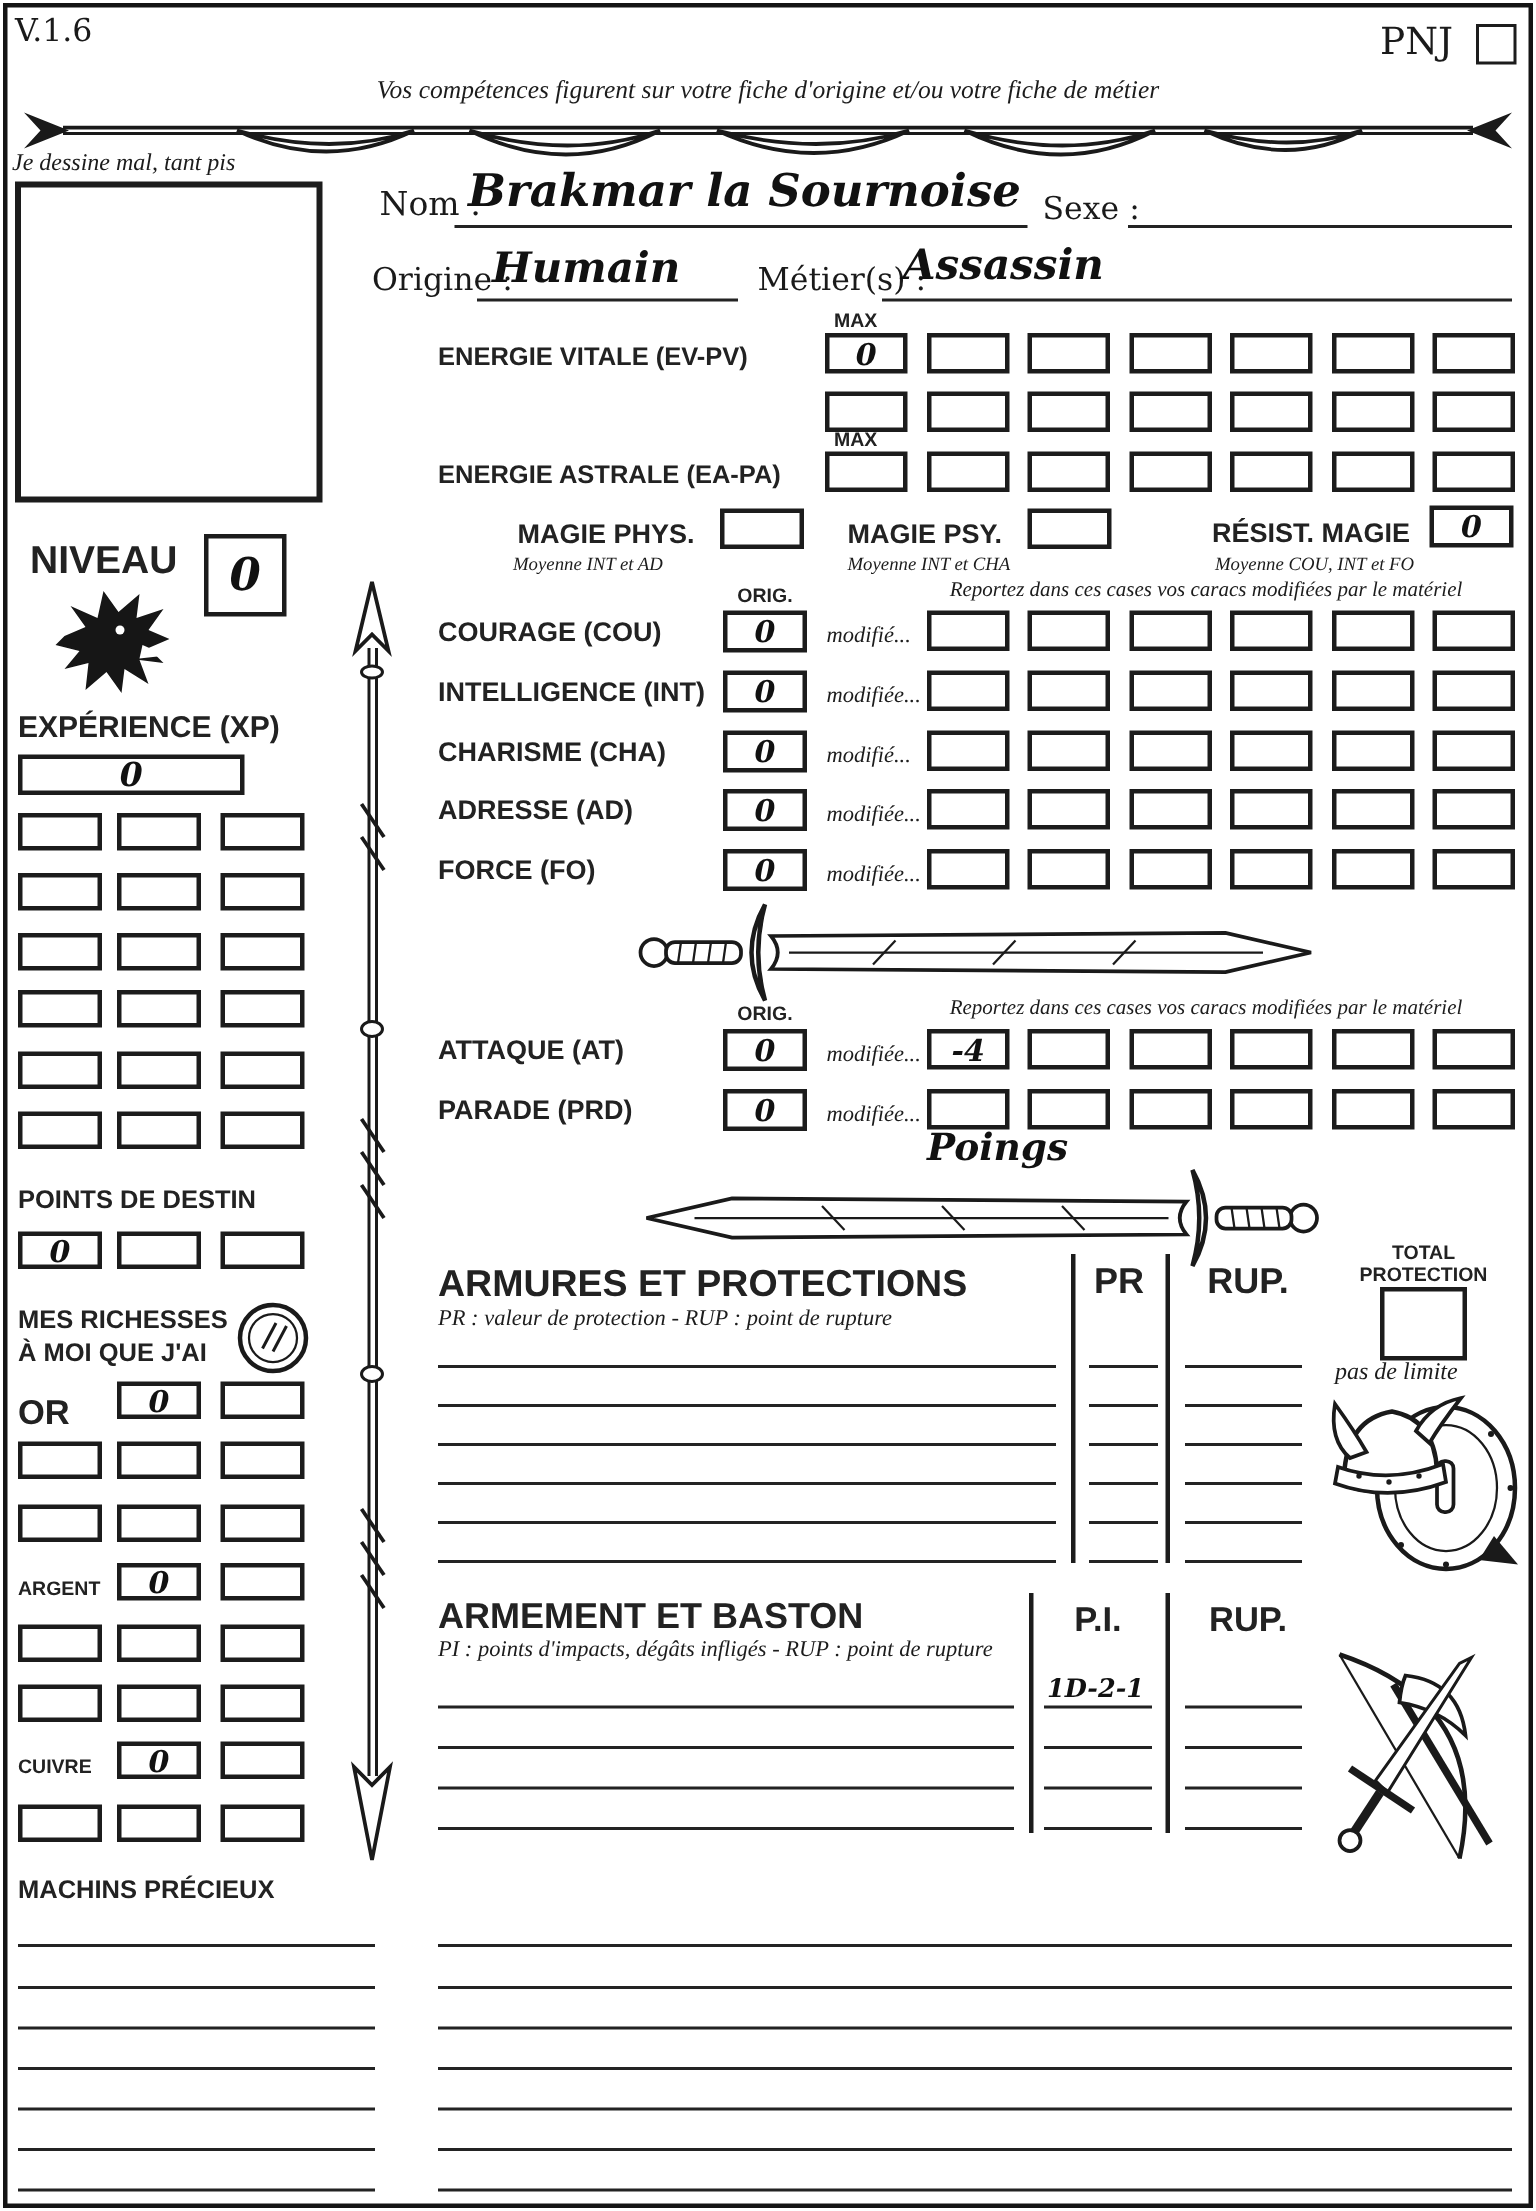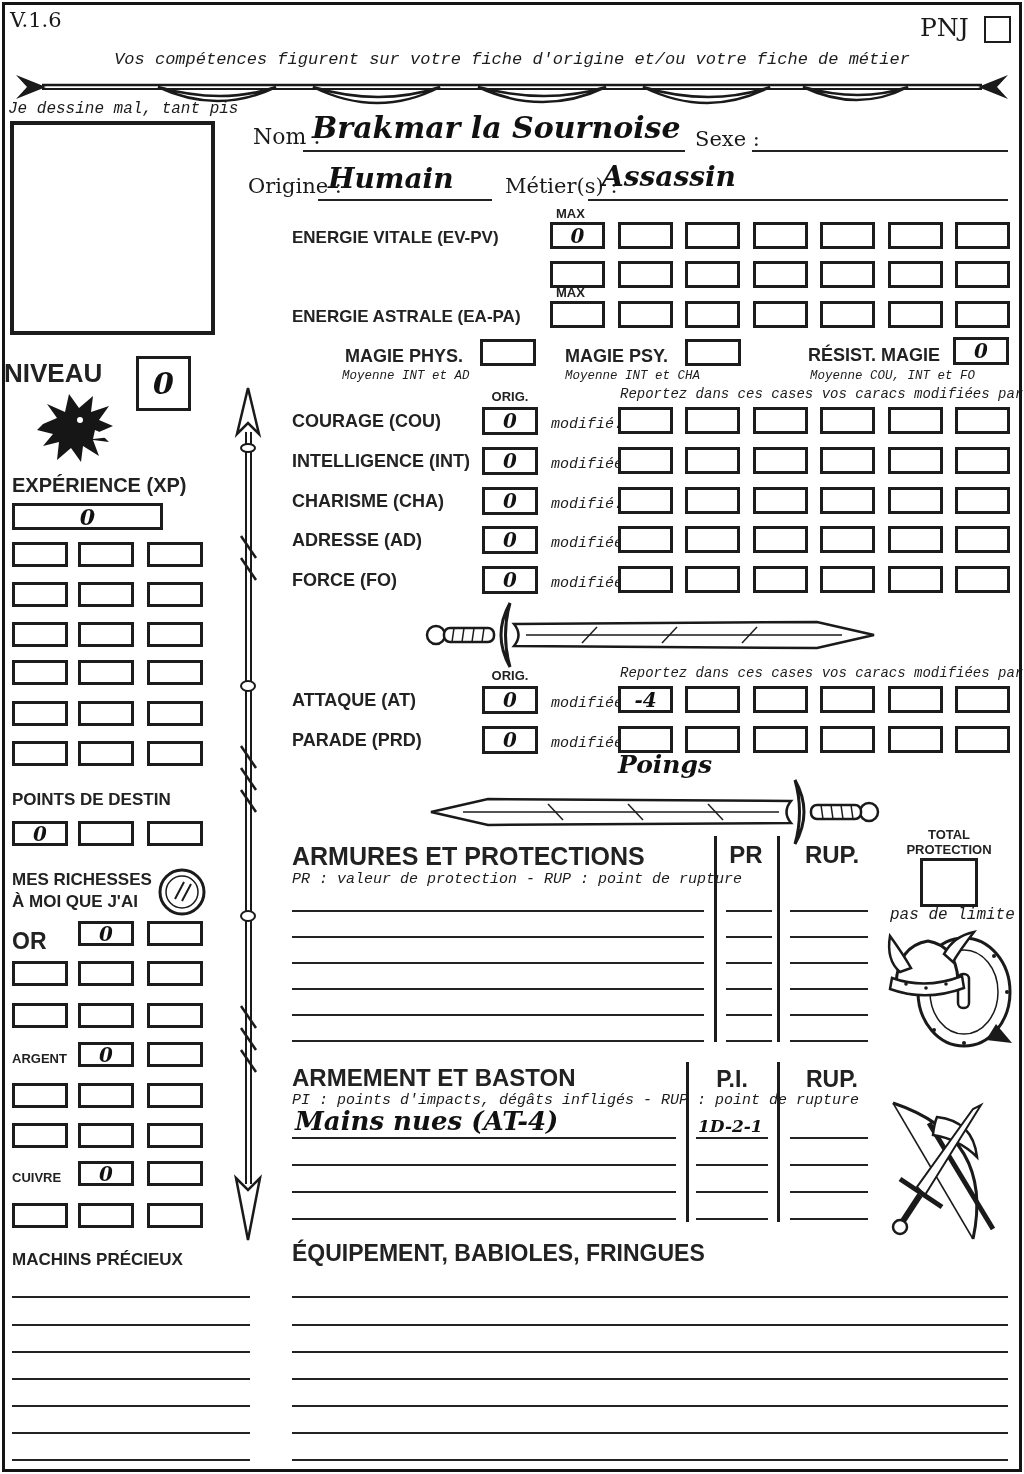--- a/index.html
+++ b/index.html
@@ -1,21 +1,21 @@
 <!DOCTYPE html>
 <html><head>
 <meta charset="utf-8">
 <style>
   html,body{margin:0;padding:0;background:#e8e8e8}
   #page{position:relative;width:1024px;height:1474px;background:#fff;overflow:hidden;
         font-family:"Liberation Sans",sans-serif;color:#1a1a1a}
   .abs{position:absolute}
   .lbl{font-family:"Liberation Sans",sans-serif;font-weight:900;color:#222;white-space:nowrap}
   .ser{font-family:"DejaVu Serif",serif}
-  .scr{font-family:Liberation Mono, monospace;font-style:italic;color:#1c1c1c;white-space:nowrap}
+  .scr{font-family:Liberation Serif, serif;font-style:italic;color:#1c1c1c;white-space:nowrap}
   .hv{font-family:"DejaVu Serif",serif;font-style:italic;font-weight:700;color:#111;white-space:nowrap}
   .box{position:absolute;border:3px solid #1c1c1c;background:#fff;box-sizing:border-box;
        display:flex;align-items:center;justify-content:center}
   .ln{position:absolute;height:0;border-bottom:2px solid #232323}
   .vdiv{position:absolute;width:3px;background:#1c1c1c}
   .pageborder{position:absolute;inset:2px;border:3px solid #141414;pointer-events:none}
   
   .p0{left:550px}.p1{left:618px}.p2{left:685px}.p3{left:753px}.p4{left:820px}.p5{left:888px}.p6{left:955px}
   .eb{width:55px;height:27px;top:0}
   .sb{width:55px;height:27px;top:0}
@@ -47,21 +47,21 @@
     <path d="M150 16 Q210 44 268 16 Q214 34 150 16 Z" fill="#fff" stroke="#1a1a1a" stroke-width="2.5"></path>
     <path d="M305 16 Q370 48 432 16 Q372 36 305 16 Z" fill="#fff" stroke="#1a1a1a" stroke-width="2.5"></path>
     <path d="M470 16 Q535 46 598 16 Q538 34 470 16 Z" fill="#fff" stroke="#1a1a1a" stroke-width="2.5"></path>
     <path d="M635 16 Q700 48 762 16 Q702 36 635 16 Z" fill="#fff" stroke="#1a1a1a" stroke-width="2.5"></path>
     <path d="M795 16 Q850 42 900 16 Q852 32 795 16 Z" fill="#fff" stroke="#1a1a1a" stroke-width="2.5"></path>
   </svg>
 
   <div class="abs scr" style="left:8px;top:100px;font-size:16px">Je dessine mal, tant pis</div>
   <div class="abs" style="left:10px;top:121px;width:205px;height:214px;border:4px solid #1c1c1c;background:#fff;box-sizing:border-box"></div>
 
-  <div class="abs lbl" style="left:4px;top:358px;font-size:26px">NIVEAU</div>
+  <div class="abs lbl" style="left:20px;top:358px;font-size:26px">NIVEAU</div>
   <div class="box" style="left:136px;top:356px;width:55px;height:55px">
     <span class="hv" style="font-size:30px">0</span>
   </div>
   <svg class="abs" style="left:35px;top:390px" width="78" height="75" viewBox="0 0 78 75">
     <path d="M8 34 L22 28 L12 14 L30 22 L34 4 L44 18 L58 6 L56 22 L74 16 L64 30 L78 36 L64 42 L74 52 L58 50 L64 66 L48 56 L46 72 L36 58 L22 70 L24 52 L8 56 L18 44 L2 40 Z" fill="#161616"></path>
     <circle cx="45" cy="30" r="3" fill="#fff"></circle>
     <path d="M60 40 L76 47 L58 49 Z" fill="#fff"></path>
   </svg>
 
   <div class="abs lbl" style="left:12px;top:474px;font-size:20px">EXPÉRIENCE (XP)</div>
@@ -442,21 +442,20 @@
     <path d="M60 28 Q70 10 90 6 Q76 24 69 36 Z" fill="#fff" stroke="#1a1a1a" stroke-width="2.5"></path>
   </svg>
 
   <div class="abs lbl" style="left:292px;top:1064px;font-size:24px">ARMEMENT ET BASTON</div>
   <div class="abs scr" style="left:292px;top:1092px;font-size:15px">PI : points d'impacts, dégâts infligés - RUP : point de rupture</div>
   <div class="vdiv" style="left:686px;top:1062px;height:160px"></div>
   <div class="vdiv" style="left:777px;top:1062px;height:160px"></div>
   <div class="abs lbl" style="left:686px;top:1066px;width:92px;text-align:center;font-size:23px">P.I.</div>
   <div class="abs lbl" style="left:777px;top:1066px;width:110px;text-align:center;font-size:23px">RUP.</div>
 
-  <div class="abs hv" style="left:295px;top:1106px;font-size:26px">Mains nues (AT-4)</div>
   <div class="abs hv" style="left:698px;top:1116px;font-size:17px">1D-2-1</div>
 
   <div class="ln" style="left:292px;top:1137px;width:384px"></div>
     <div class="ln" style="left:696px;top:1137px;width:72px"></div>
     <div class="ln" style="left:790px;top:1137px;width:78px"></div>
   <div class="ln" style="left:292px;top:1164px;width:384px"></div>
     <div class="ln" style="left:696px;top:1164px;width:72px"></div>
     <div class="ln" style="left:790px;top:1164px;width:78px"></div>
   <div class="ln" style="left:292px;top:1191px;width:384px"></div>
     <div class="ln" style="left:696px;top:1191px;width:72px"></div>
@@ -469,21 +468,20 @@
     <path d="M18 8 Q120 42 98 144" fill="none" stroke="#1a1a1a" stroke-width="3"></path>
     <line x1="18" y1="8" x2="98" y2="144" stroke="#1a1a1a" stroke-width="1.5"></line>
     <line x1="54" y1="28" x2="118" y2="134" stroke="#1a1a1a" stroke-width="5"></line>
     <path d="M62 22 Q98 26 102 62 Q84 44 58 40 Q59 29 62 22 Z" fill="#fff" stroke="#1a1a1a" stroke-width="2.5"></path>
     <path d="M106 10 L50 100 L42 92 L98 14 Z" fill="#fff" stroke="#1a1a1a" stroke-width="2"></path>
     <line x1="25" y1="84" x2="67" y2="112" stroke="#1a1a1a" stroke-width="5"></line>
     <line x1="45" y1="100" x2="28" y2="126" stroke="#1a1a1a" stroke-width="6"></line>
     <circle cx="25" cy="132" r="7" fill="#fff" stroke="#1a1a1a" stroke-width="2.5"></circle>
   </svg>
 
-  <div class="abs lbl" style="left:292px;top:1240px;font-size:23px">ÉQUIPEMENT, BABIOLES, FRINGUES</div>
   <div class="ln" style="left:292px;top:1296px;width:716px"></div>
   <div class="ln" style="left:292px;top:1324px;width:716px"></div>
   <div class="ln" style="left:292px;top:1351px;width:716px"></div>
   <div class="ln" style="left:292px;top:1378px;width:716px"></div>
   <div class="ln" style="left:292px;top:1405px;width:716px"></div>
   <div class="ln" style="left:292px;top:1432px;width:716px"></div>
   <div class="ln" style="left:292px;top:1459px;width:716px"></div>
 </div>
 
 </body></html>

